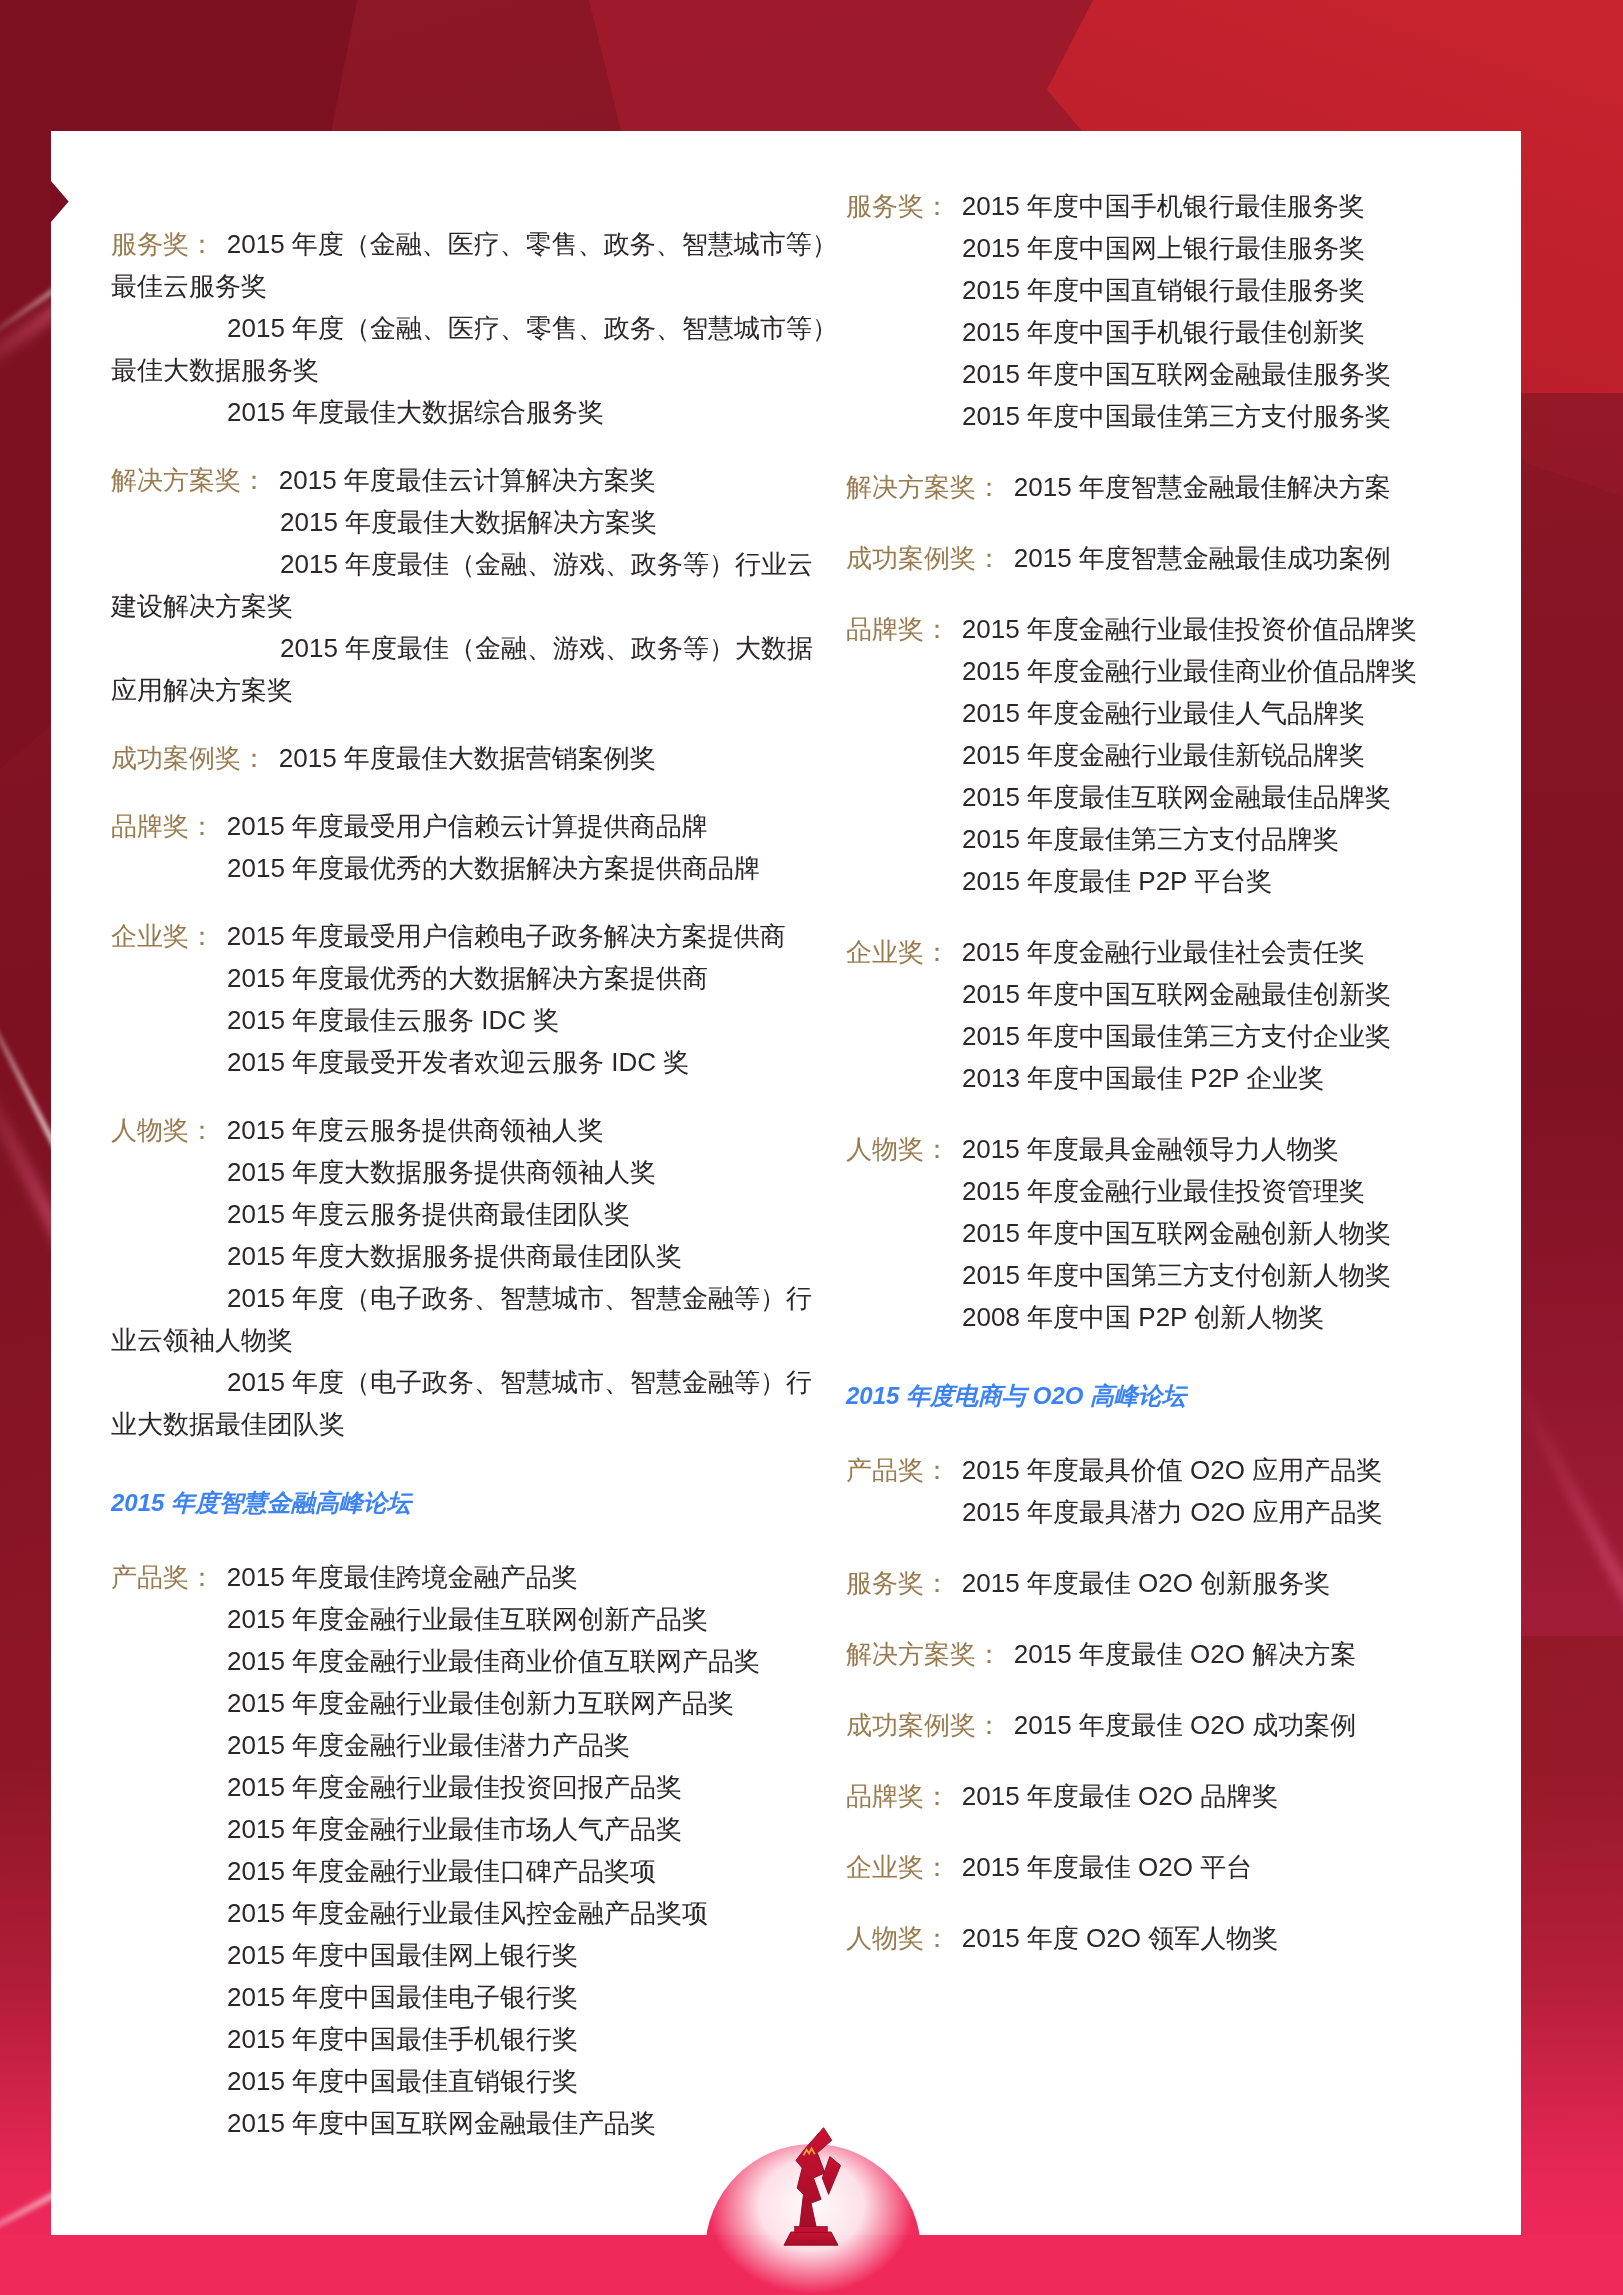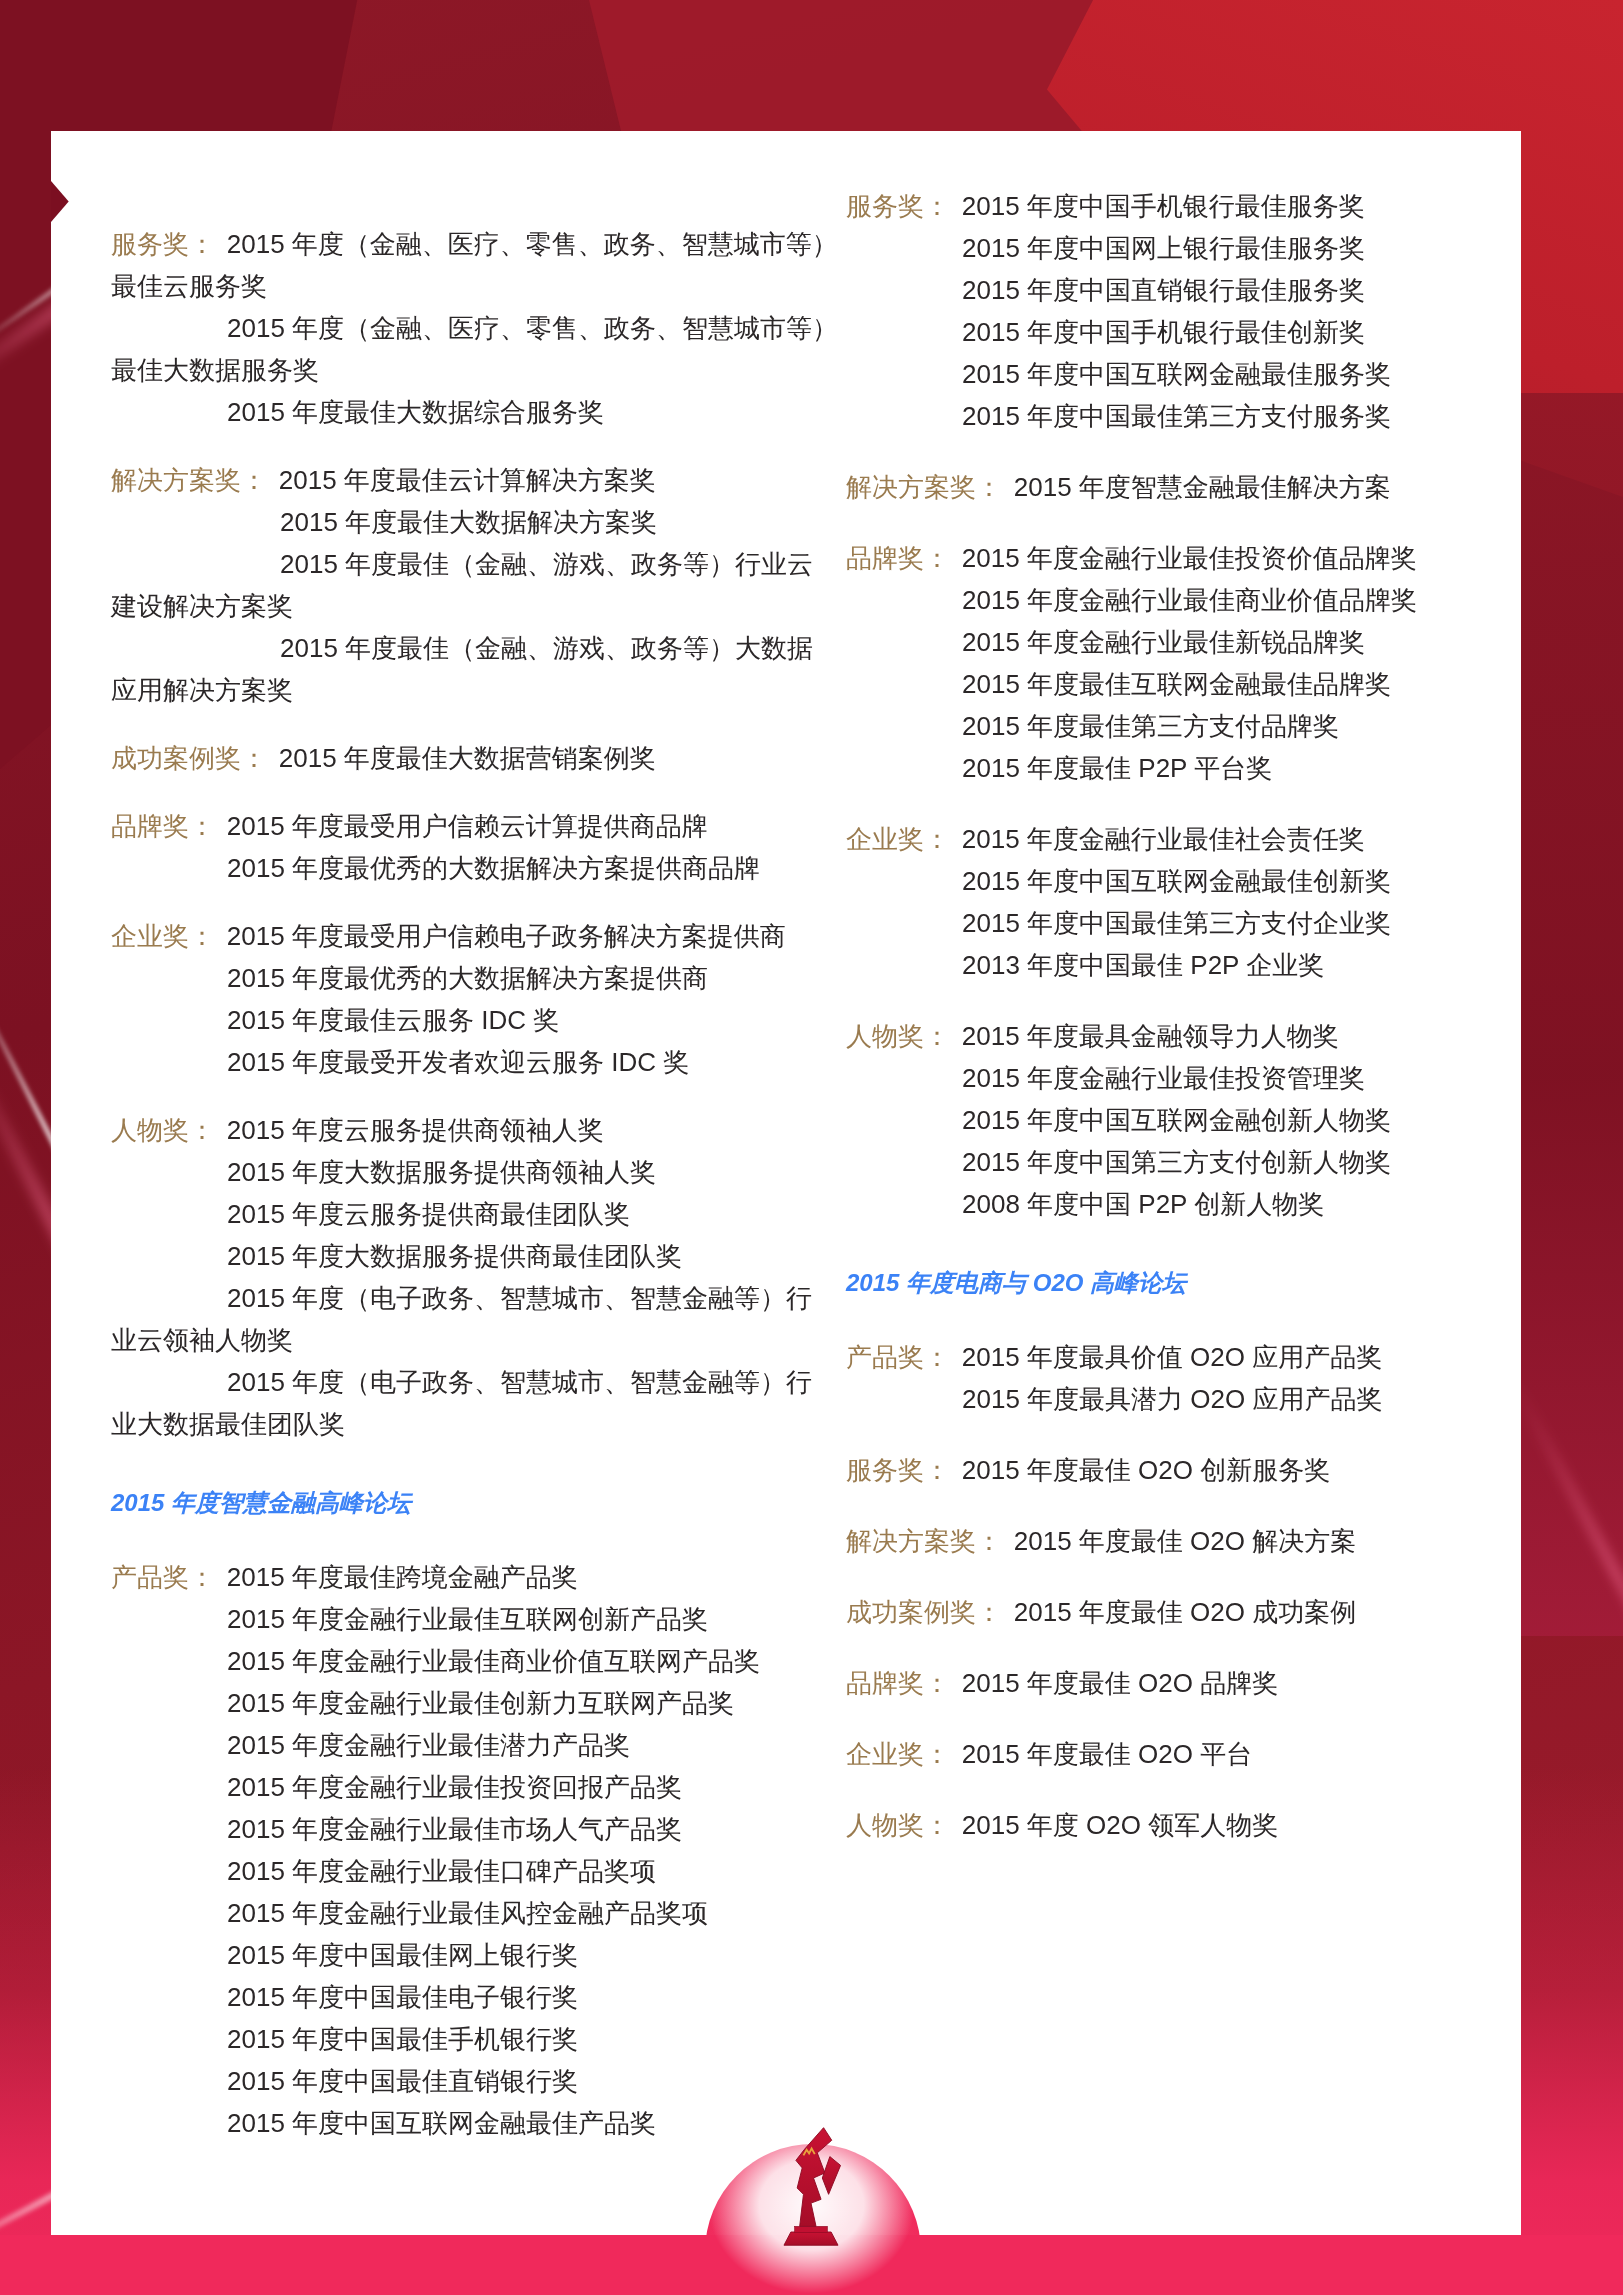--- a/index.html
+++ b/index.html
@@ -135,22 +135,26 @@
           <div class="line" style="padding-left: 116px;">2015 年度中国网上银行最佳服务奖</div>
           <div class="line" style="padding-left: 116px;">2015 年度中国直销银行最佳服务奖</div>
           <div class="line" style="padding-left: 116px;">2015 年度中国手机银行最佳创新奖</div>
           <div class="line" style="padding-left: 116px;">2015 年度中国互联网金融最佳服务奖</div>
           <div class="line" style="padding-left: 116px;">2015 年度中国最佳第三方支付服务奖</div>
         </div>
         <div class="group">
           <div class="line"><span class="cat-label">解决方案奖：</span><span>2015 年度智慧金融最佳解决方案</span></div>
         </div>
         <div class="group">
+          <div class="line"><span class="cat-label">成功案例奖：</span><span>2015 年度智慧金融最佳成功案例</span></div>
+        </div>
+        <div class="group">
           <div class="line"><span class="cat-label">品牌奖：</span><span>2015 年度金融行业最佳投资价值品牌奖</span></div>
           <div class="line" style="padding-left: 116px;">2015 年度金融行业最佳商业价值品牌奖</div>
+          <div class="line" style="padding-left: 116px;">2015 年度金融行业最佳人气品牌奖</div>
           <div class="line" style="padding-left: 116px;">2015 年度金融行业最佳新锐品牌奖</div>
           <div class="line" style="padding-left: 116px;">2015 年度最佳互联网金融最佳品牌奖</div>
           <div class="line" style="padding-left: 116px;">2015 年度最佳第三方支付品牌奖</div>
           <div class="line" style="padding-left: 116px;">2015 年度最佳 P2P 平台奖</div>
         </div>
         <div class="group">
           <div class="line"><span class="cat-label">企业奖：</span><span>2015 年度金融行业最佳社会责任奖</span></div>
           <div class="line" style="padding-left: 116px;">2015 年度中国互联网金融最佳创新奖</div>
           <div class="line" style="padding-left: 116px;">2015 年度中国最佳第三方支付企业奖</div>
           <div class="line" style="padding-left: 116px;">2013 年度中国最佳 P2P 企业奖</div>

